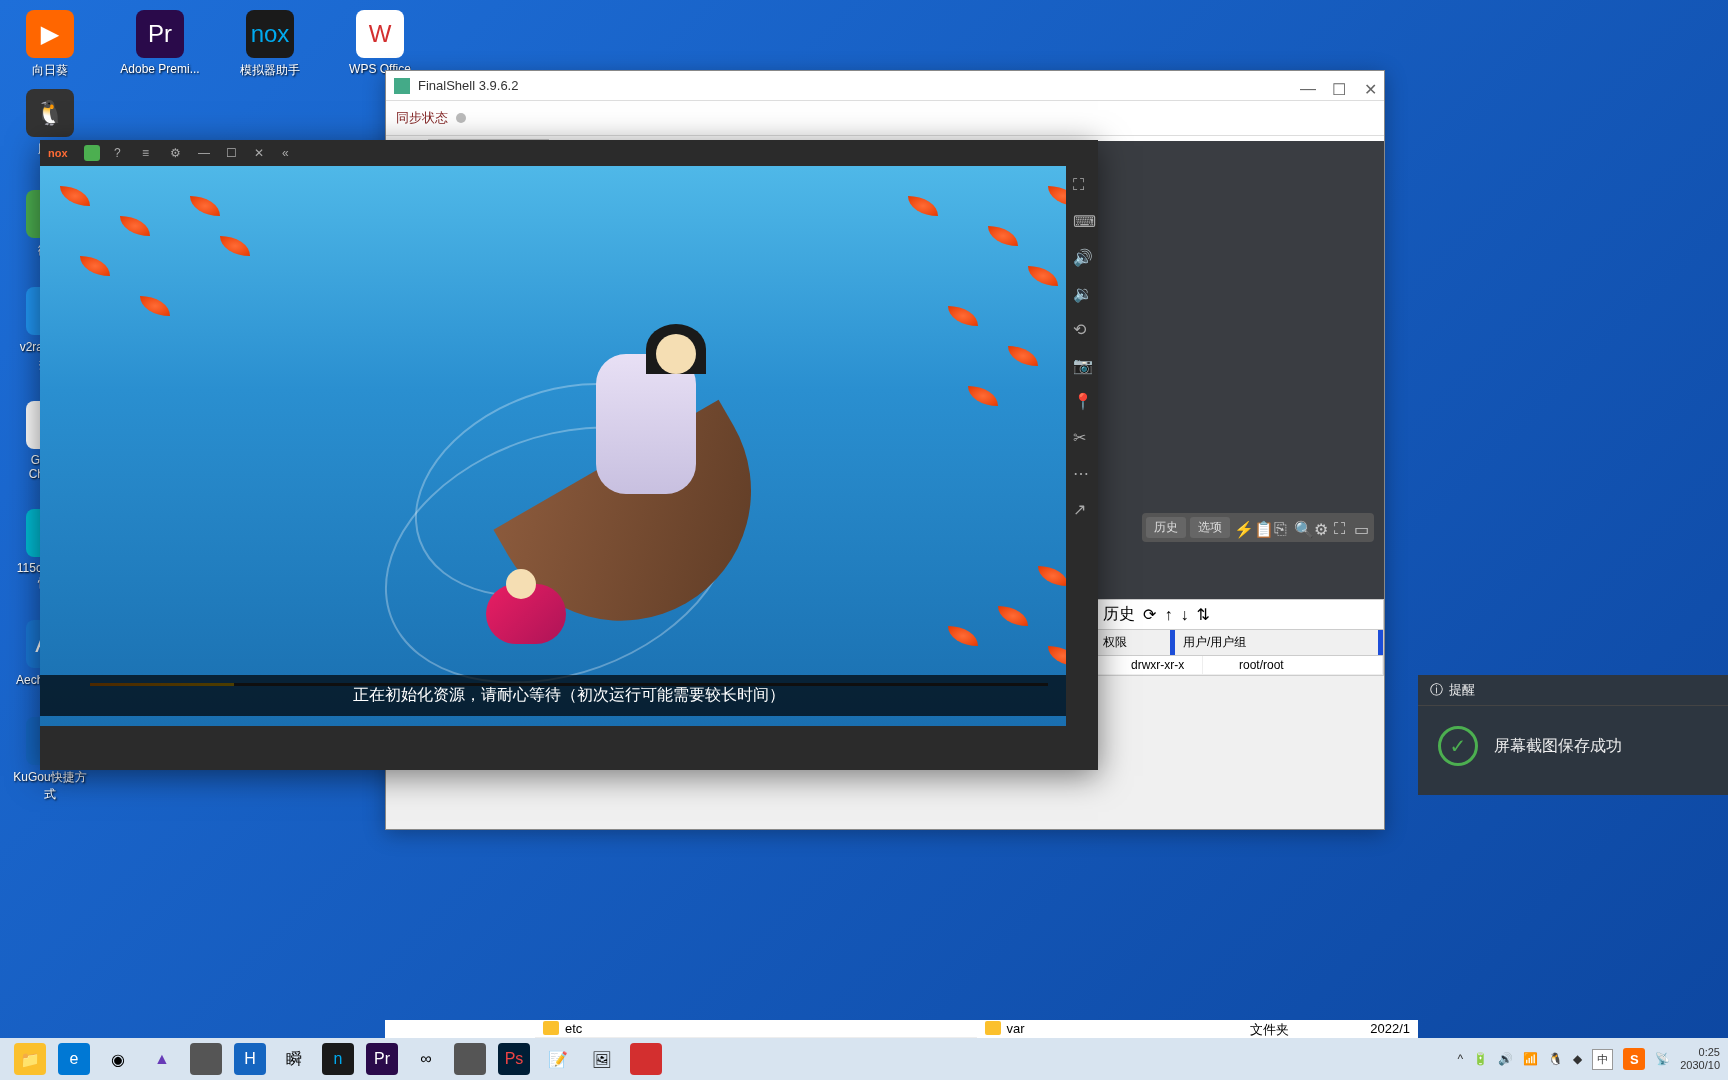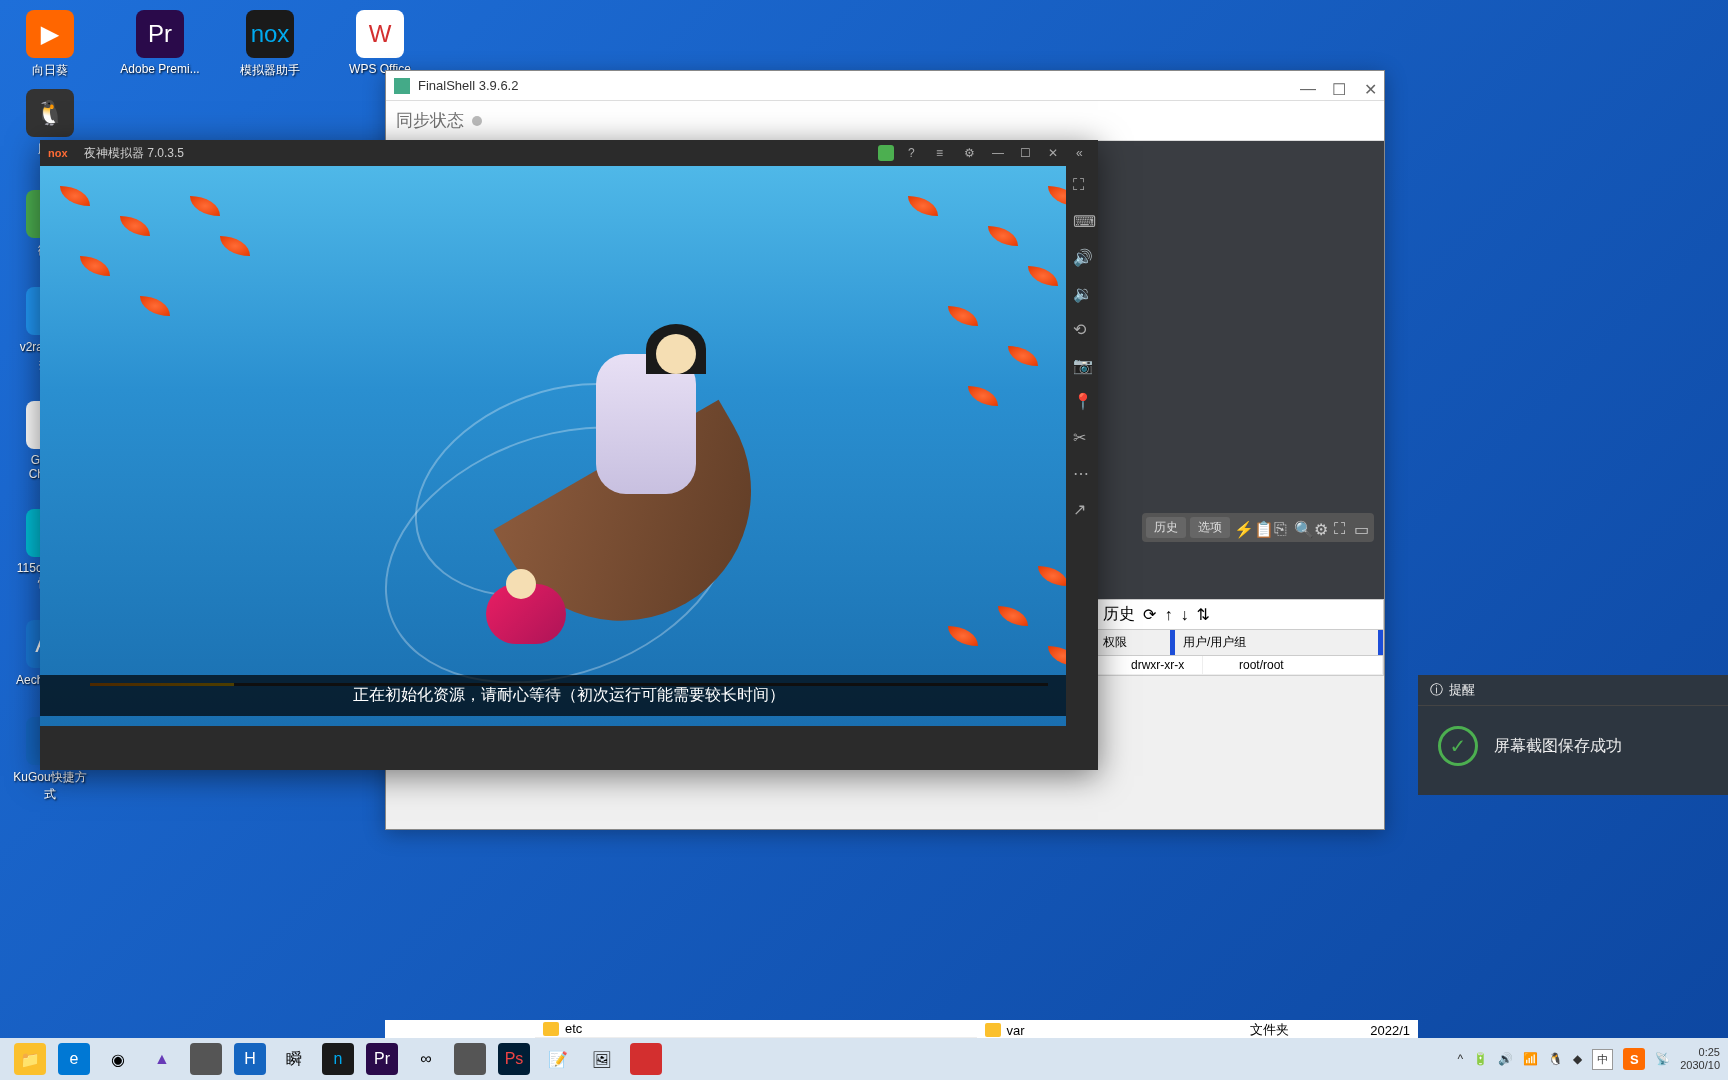--- a/index.html
+++ b/index.html
@@ -10,21 +10,21 @@
 .desktop-icon { width: 80px; display: flex; flex-direction: column; align-items: center; cursor: pointer; }
 .desktop-icon .ic { width: 48px; height: 48px; border-radius: 8px; display: flex; align-items: center; justify-content: center; font-size: 24px; color: #fff; }
 .desktop-icon .lbl { color: #fff; font-size: 12px; text-align: center; text-shadow: 1px 1px 2px #000; margin-top: 4px; max-width: 80px; overflow: hidden; }
 
 .finalshell { position: absolute; top: 70px; left: 385px; width: 1000px; height: 760px; background: #f0f0f0; border: 1px solid #888; box-shadow: 0 4px 20px rgba(0,0,0,0.3); }
 .fs-title { height: 30px; background: #fff; display: flex; align-items: center; padding: 0 8px; border-bottom: 1px solid #ddd; }
 .fs-title-icon { width: 16px; height: 16px; background: #4a8; margin-right: 8px; }
 .fs-title-text { flex: 1; font-size: 13px; color: #333; }
 .fs-title-btns { display: flex; gap: 20px; }
 .fs-title-btn { width: 12px; height: 12px; cursor: pointer; color: #666; }
-.fs-sync { padding: 8px 10px; background: #fff; font-size: 17px; color: #737373; display: flex; align-items: center; gap: 8px; border-bottom: 1px solid #ddd; }
+.fs-sync { padding: 8px 10px; background: #fff; font-size: 13px; color: #7f1d1d; display: flex; align-items: center; gap: 8px; border-bottom: 1px solid #ddd; }
 .fs-tabs { display: flex; align-items: center; background: #fff; height: 36px; padding: 0 8px; gap: 10px; border-bottom: 1px solid #ccc; }
 .fs-folder { width: 24px; height: 20px; background: #6bb3f5; border-radius: 2px; cursor: pointer; }
 .fs-tab { display: flex; align-items: center; gap: 8px; height: 30px; padding: 0 12px; background: #fff; border: 1px solid #ccc; border-bottom: none; font-size: 13px; cursor: pointer; }
 .fs-tab .dot { width: 8px; height: 8px; background: #4caf50; border-radius: 50%; }
 .fs-tab .close { color: #888; cursor: pointer; }
 .fs-addtab { width: 24px; height: 24px; display: flex; align-items: center; justify-content: center; color: #666; cursor: pointer; }
 .fs-view-toggle { display: flex; gap: 4px; margin-left: auto; }
 .fs-view-btn { width: 20px; height: 16px; border: 1px solid #999; cursor: pointer; }
 .fs-side-right { position: absolute; right: 0; top: 70px; width: 290px; bottom: 180px; background: #3a3d42; }
 .fs-toolbar { position: absolute; right: 10px; top: 442px; display: flex; gap: 4px; align-items: center; background: #555; padding: 4px; border-radius: 4px; z-index: 5; }
@@ -57,21 +57,21 @@
 .boat-body { position: absolute; top: 120px; left: 0; width: 260px; height: 160px; background: linear-gradient(135deg, #8b5a3c, #5c3a24); border-radius: 0 0 130px 130px; transform: rotate(-30deg); }
 .figure1 { position: absolute; top: 20px; left: 80px; width: 100px; height: 140px; background: linear-gradient(180deg, #e8e0f5, #c8c0e0); border-radius: 30px; }
 .figure1-head { position: absolute; top: -20px; left: 60px; width: 40px; height: 40px; background: #f5deb3; border-radius: 50%; }
 .figure1-hair { position: absolute; top: -30px; left: 50px; width: 60px; height: 50px; background: #1a1a1a; border-radius: 50% 50% 0 0; }
 .figure2 { position: absolute; top: 250px; left: -30px; width: 80px; height: 60px; background: linear-gradient(135deg, #e91e63, #ad1457); border-radius: 40px; }
 .figure2-head { position: absolute; top: -15px; left: 20px; width: 30px; height: 30px; background: #f5deb3; border-radius: 50%; }
 .leaves { position: absolute; }
 .leaf { position: absolute; width: 30px; height: 20px; background: radial-gradient(ellipse, #ff6b35, #e63900); border-radius: 0 100% 0 100%; }
 
 .file-panel { position: absolute; bottom: 0; left: 535px; right: 310px; height: 60px; background: #fff; font-size: 13px; }
-.file-row { display: flex; align-items: center; padding: 1px 8px; border-bottom: 1px solid #eee; }
+.file-row { display: flex; padding: 1px 8px; border-bottom: 1px solid #eee; }
 .file-icon { width: 16px; height: 14px; background: #fbc02d; margin-right: 6px; border-radius: 2px; }
 .file-name { flex: 1; }
 .file-type { width: 100px; }
 .file-date { width: 60px; text-align: right; }
 .file-size { width: 60px; text-align: right; margin-right: 10px; }
 
 .fs-left-panel { position: absolute; bottom: 0; left: 385px; width: 150px; height: 60px; background: #fff; display: flex; align-items: flex-end; padding: 10px; font-size: 13px; color: #444; }
 
 .notify { position: absolute; right: 0; top: 675px; width: 310px; height: 120px; background: #2d3640; color: #eee; }
 .notify-head { padding: 6px 12px; font-size: 13px; display: flex; align-items: center; gap: 6px; border-bottom: 1px solid #444; }
@@ -242,21 +242,20 @@
           <span class="file-type">WinRAR ...</span>
           <span class="file-date">2022/1</span>
         </div>
     </div>
   </div>
 </div>
 
 <div class="nox">
   <div class="nox-title">
     <div class="nox-logo">nox</div>
-    <div class="nox-title-text">夜神模拟器 7.0.3.5</div>
     <div class="nox-title-icons">
       <span class="nox-badge"></span>
       <span class="nox-ti">?</span>
       <span class="nox-ti">≡</span>
       <span class="nox-ti">⚙</span>
       <span class="nox-ti">—</span>
       <span class="nox-ti">☐</span>
       <span class="nox-ti">✕</span>
       <span class="nox-ti">«</span>
     </div>

